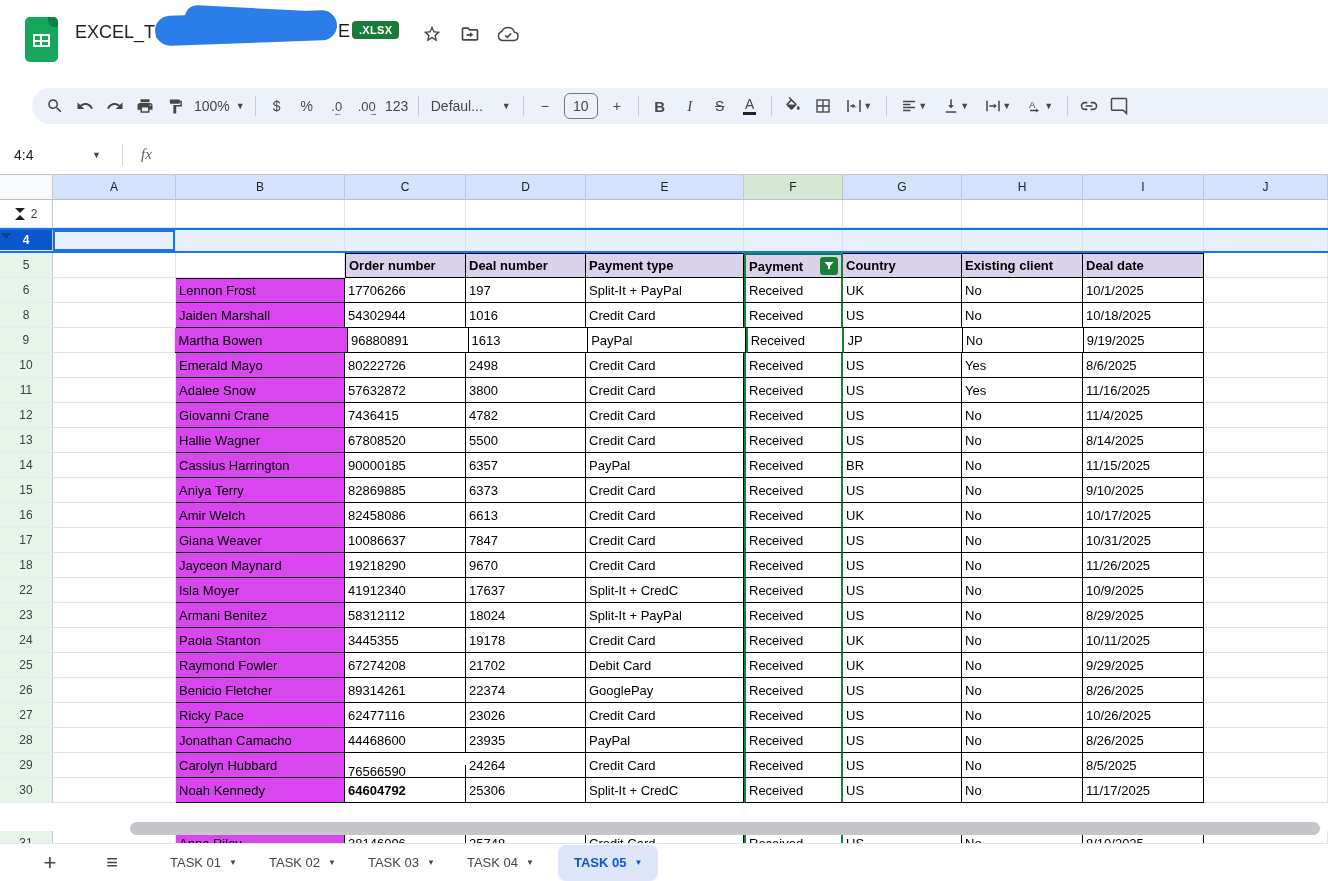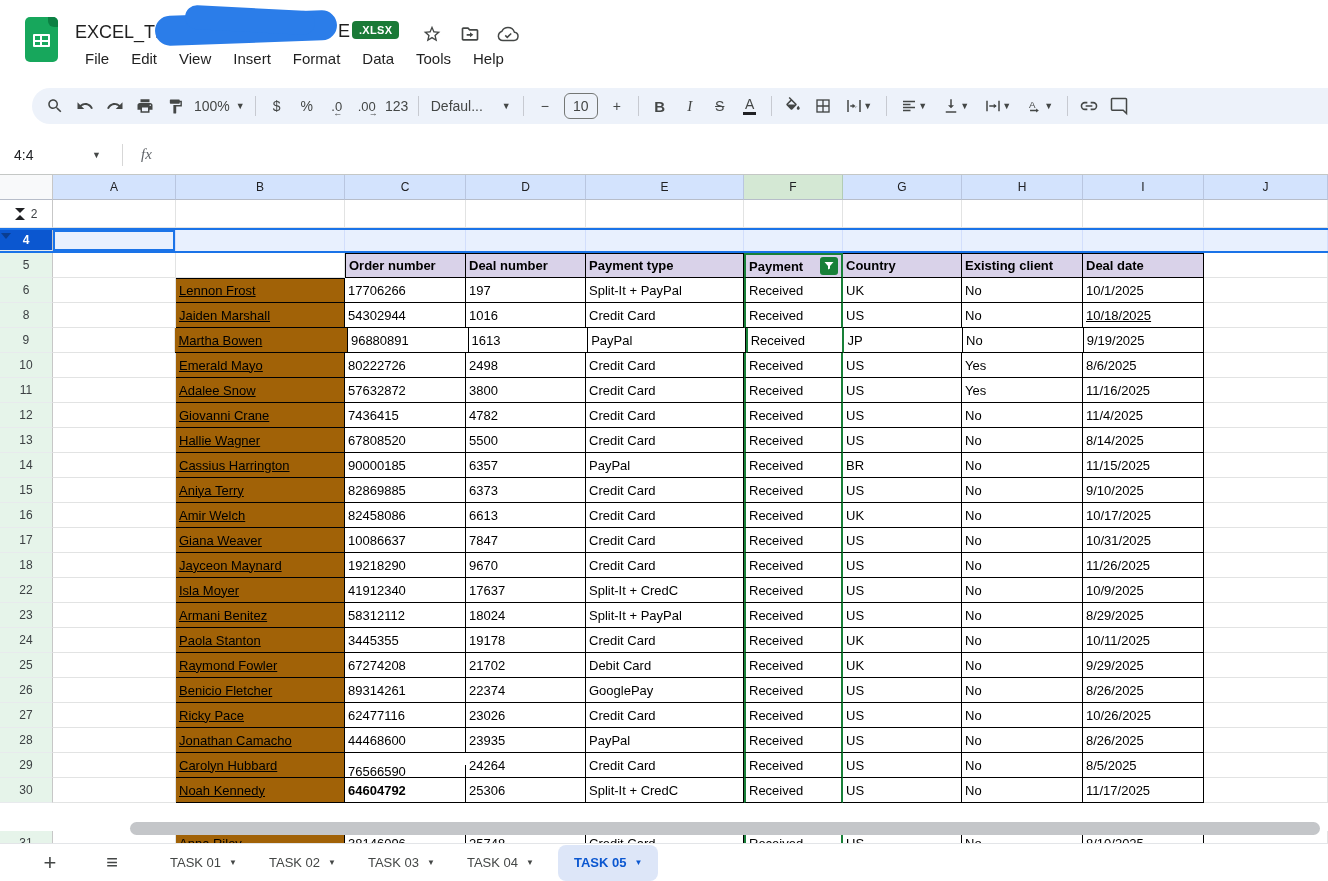--- a/index.html
+++ b/index.html
@@ -76,21 +76,21 @@
         border-left:5px solid transparent; border-right:5px solid transparent; border-top:6px solid #0a3d91; }
   .hg { position:relative; width:10px; height:12px; margin-right:6px; }
   .hg:before { content:""; position:absolute; left:0; top:0; border-left:5px solid transparent; border-right:5px solid transparent; border-top:5px solid #202124; }
   .hg:after  { content:""; position:absolute; left:0; bottom:0; border-left:5px solid transparent; border-right:5px solid transparent; border-bottom:5px solid #202124; }
   .c { border-right:1px solid #e2e3e3; border-bottom:1px solid #e2e3e3; padding:0 3px;
        display:flex; align-items:center; overflow:hidden; white-space:nowrap; font-size:13px; color:#000; }
   .tb1 { border-right-color:#000; border-bottom-color:#000; }
   .tl { border-left:1px solid #000; }
   .bt { border-top:1px solid #000; }
   .hdrc { background:#d9d2e9; font-weight:700; border-top:1px solid #000; }
-  .namec { background:#a16207;text-decoration:underline; }
+  .namec { background:#d946ef; }
   .fc { border-left:2px solid #188038 !important; border-right:2px solid #188038 !important; }
   .fhdr { border-top:2px solid #188038 !important; justify-content:space-between; }
   .r4row { background:#e8f0fe; border-top:2px solid #1a73e8; border-bottom:2px solid #1a73e8; }
   .r4c { border-right:1px solid #d2defc; border-bottom:none; }
   .a4sel { box-shadow:inset 0 0 0 2px #1a73e8; }
   .filter-chip { width:18px; height:18px; background:#188038; border-radius:3px; display:flex;
                  align-items:center; justify-content:center; flex:none; }
 
   
   .hscroll { position:absolute; left:130px; top:822px; width:1190px; height:13px;
@@ -134,30 +134,20 @@
       <svg width="20" height="20" viewBox="0 0 24 24" fill="#444746">
           <path d="M20 6h-8l-2-2H4c-1.1 0-2 .9-2 2v12c0 1.1.9 2 2 2h16c1.1 0 2-.9 2-2V8c0-1.1-.9-2-2-2zm0 12H4V6h5.17l2 2H20v10zm-8-2v-2H8v-2h4v-2l4 3-4 3z"></path>
         </svg>
     </div>
     <div class="tb-icon" style="left:496px;">
       <svg width="22" height="22" viewBox="0 0 24 24" fill="none" stroke="#444746" stroke-width="1.6">
           <path d="M19 10.04A7.49 7.49 0 0 0 12 5C9.11 5 6.6 6.64 5.35 9.04A5.99 5.99 0 0 0 1.5 14.6 5 5 0 0 0 6.5 19h12a4.5 4.5 0 0 0 .5-8.96z"></path>
           <path d="M9 13.5l2.2 2.2L15.5 11.4"></path>
         </svg>
     </div>
-    <div class="menubar">
-      <span>File</span>
-      <span>Edit</span>
-      <span>View</span>
-      <span>Insert</span>
-      <span>Format</span>
-      <span>Data</span>
-      <span>Tools</span>
-      <span>Help</span>
-    </div>
   </div>
 
   <div class="toolbar">
     <div class="tbn">
       <svg width="18" height="18" viewBox="0 0 24 24" fill="#444746">
           <path d="M15.5 14h-.79l-.28-.27C15.41 12.59 16 11.11 16 9.5 16 5.91 13.09 3 9.5 3S3 5.91 3 9.5 5.91 16 9.5 16c1.61 0 3.09-.59 4.23-1.57l.27.28v.79l5 4.99L20.49 19l-4.99-5zm-6 0C7.01 14 5 11.99 5 9.5S7.01 5 9.5 5 14 7.01 14 9.5 11.99 14 9.5 14z"></path>
         </svg>
     </div>
     <div class="tbn">
       <svg width="18" height="18" viewBox="0 0 24 24" fill="#444746">
@@ -372,21 +362,21 @@
         <div class="grow" style="height: 25px;">
           <div class="rh green">8</div>
           <div class="c" style="width: 123px;"></div>
           <div class="c tb1 namec" style="width: 169px;">Jaiden Marshall</div>
           <div class="c tb1" style="width: 121px;">54302944</div>
           <div class="c tb1" style="width: 120px;">1016</div>
           <div class="c tb1" style="width: 158px;">Credit Card</div>
           <div class="c tb1 fc" style="width: 99px;">Received</div>
           <div class="c tb1" style="width: 119px;">US</div>
           <div class="c tb1" style="width: 121px;">No</div>
-          <div class="c tb1" style="width: 121px; text-decoration: underline;">10/18/2025</div>
+          <div class="c tb1" style="width: 121px;">10/18/2025</div>
           <div class="c" style="width: 124px;"></div>
         </div>
         <div class="grow" style="height: 25px;">
           <div class="rh green">9</div>
           <div class="c" style="width: 123px;"></div>
           <div class="c tb1 namec" style="width: 173px;">Martha Bowen</div>
           <div class="c tb1" style="width: 121px;">96880891</div>
           <div class="c tb1" style="width: 120px;">1613</div>
           <div class="c tb1" style="width: 158px;">PayPal</div>
           <div class="c tb1 fc" style="width: 99px;">Received</div>

